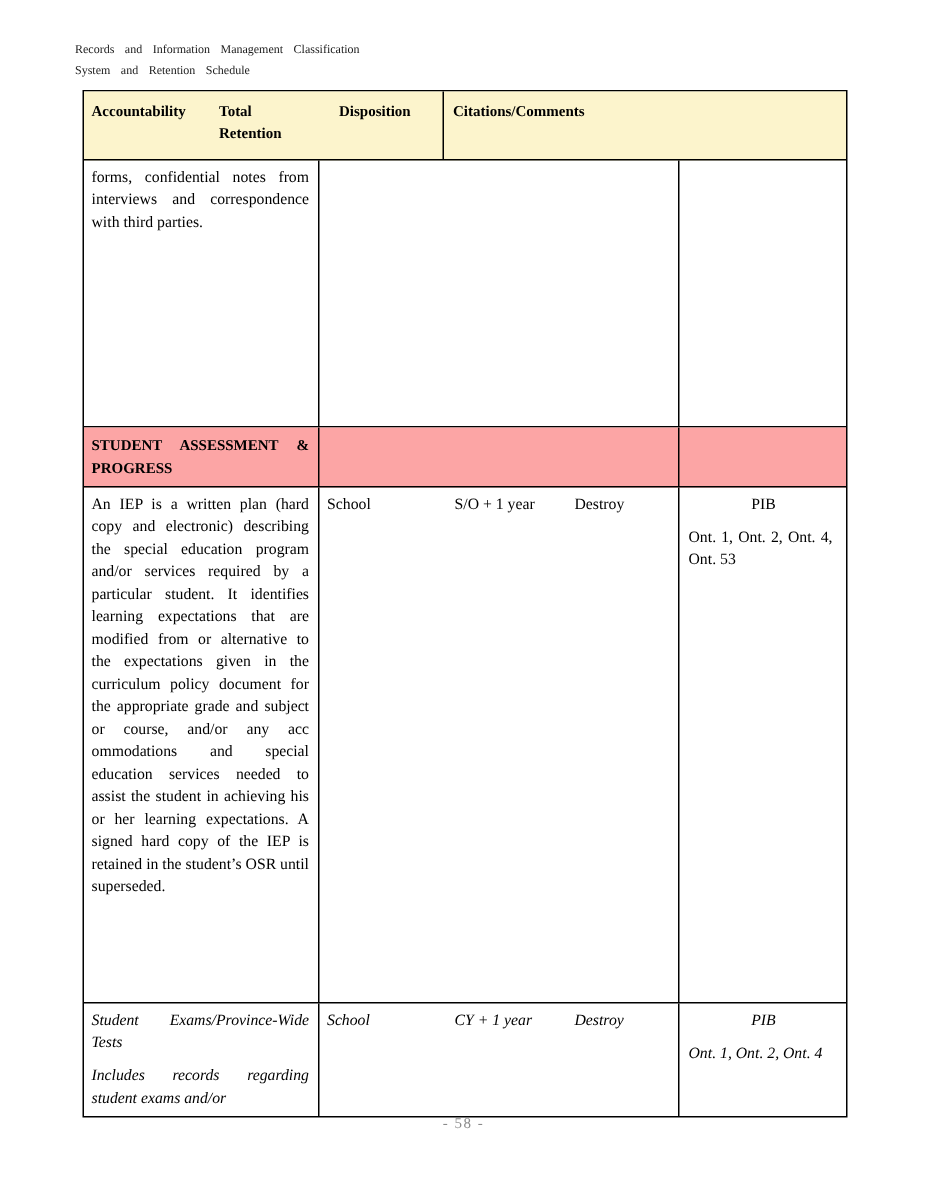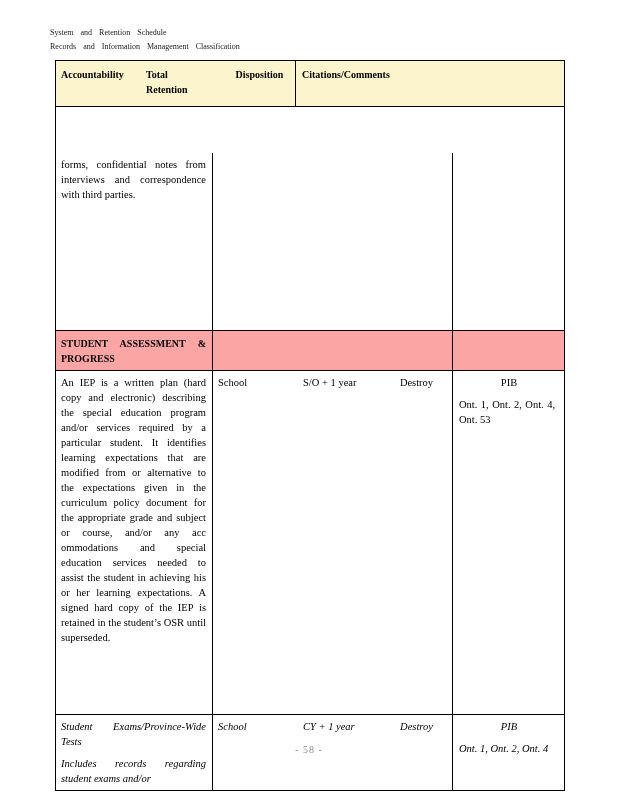--- a/index.html
+++ b/index.html
@@ -28,33 +28,33 @@
   }
   .trow { display: flex; width: 100%; border-bottom: 1px solid #000000; }
   .trow:last-child { border-bottom: none; font-style: italic; }
 
   .c1 { width: 157px; border-right: 1px solid #000000; padding: 4px 6px 4px 5px; }
   .c2 { width: 240px; border-right: 1px solid #000000; display: flex; }
   .c3 { flex: 1; padding: 4px 5px 6px 6px; }
 
   .sub-acct { width: 90px; padding: 4px 2px 4px 5px; }
   .sub-ret  { width: 80px; padding: 4px 2px 4px 0; }
-  .sub-disp { flex: 1;    padding: 4px 2px 4px 0; text-align: center; }
+  .sub-disp { flex: 1;    padding: 4px 2px 4px 0; }
 
   
   .head-row { background: #FCF4CC; min-height: 46px; font-weight: bold; font-size: 10px; }
   .head-row .c1 { padding-top: 6px; }
   .head-row .sub-acct, .head-row .sub-ret, .head-row .sub-disp, .head-row .c3 { padding-top: 6px; }
   .ws-wide { word-spacing: 16px; }
   .head-sub { margin-top: 8px; }
   .ret-head { width: 52px; }
   .cit-head { width: 88px; overflow-wrap: anywhere; word-break: break-all; }
 
   
-  .cont-row { min-height: 178px; margin-top: 46px; }
+  .cont-row { min-height: 178px; }
   .just { text-align: justify; }
   .ret-narrow { width: 62px; text-align: justify; }
 
   
   .section-row { background: #DFEAF6; min-height: 39px; font-weight: bold; font-size: 10px; }
   .section-row .c1 { padding-top: 5px; }
 
   
   .iep-row { min-height: 344px; }
   .exam-row { min-height: 68px; }
@@ -70,22 +70,22 @@
     text-align: center; font-size: 10px; color: #8a8a8a;
     letter-spacing: 1px;
   }
 </style>
 </head>
 <body>
 
 <div class="page">
 
   <div class="doc-header">
+    <div class="hline">Records and Information Management Classification</div>
     <div class="hline">System and Retention Schedule</div>
-    <div class="hline">Records and Information Management Classification</div>
   </div>
 
   <div class="rim-table">
 
     <div class="trow head-row" style="background: rgb(252, 244, 204);">
       <div class="c2">
         <div class="sub-acct">Accountability</div>
         <div class="sub-ret">
           <div class="ret-head">Total Retention</div>
         </div>

